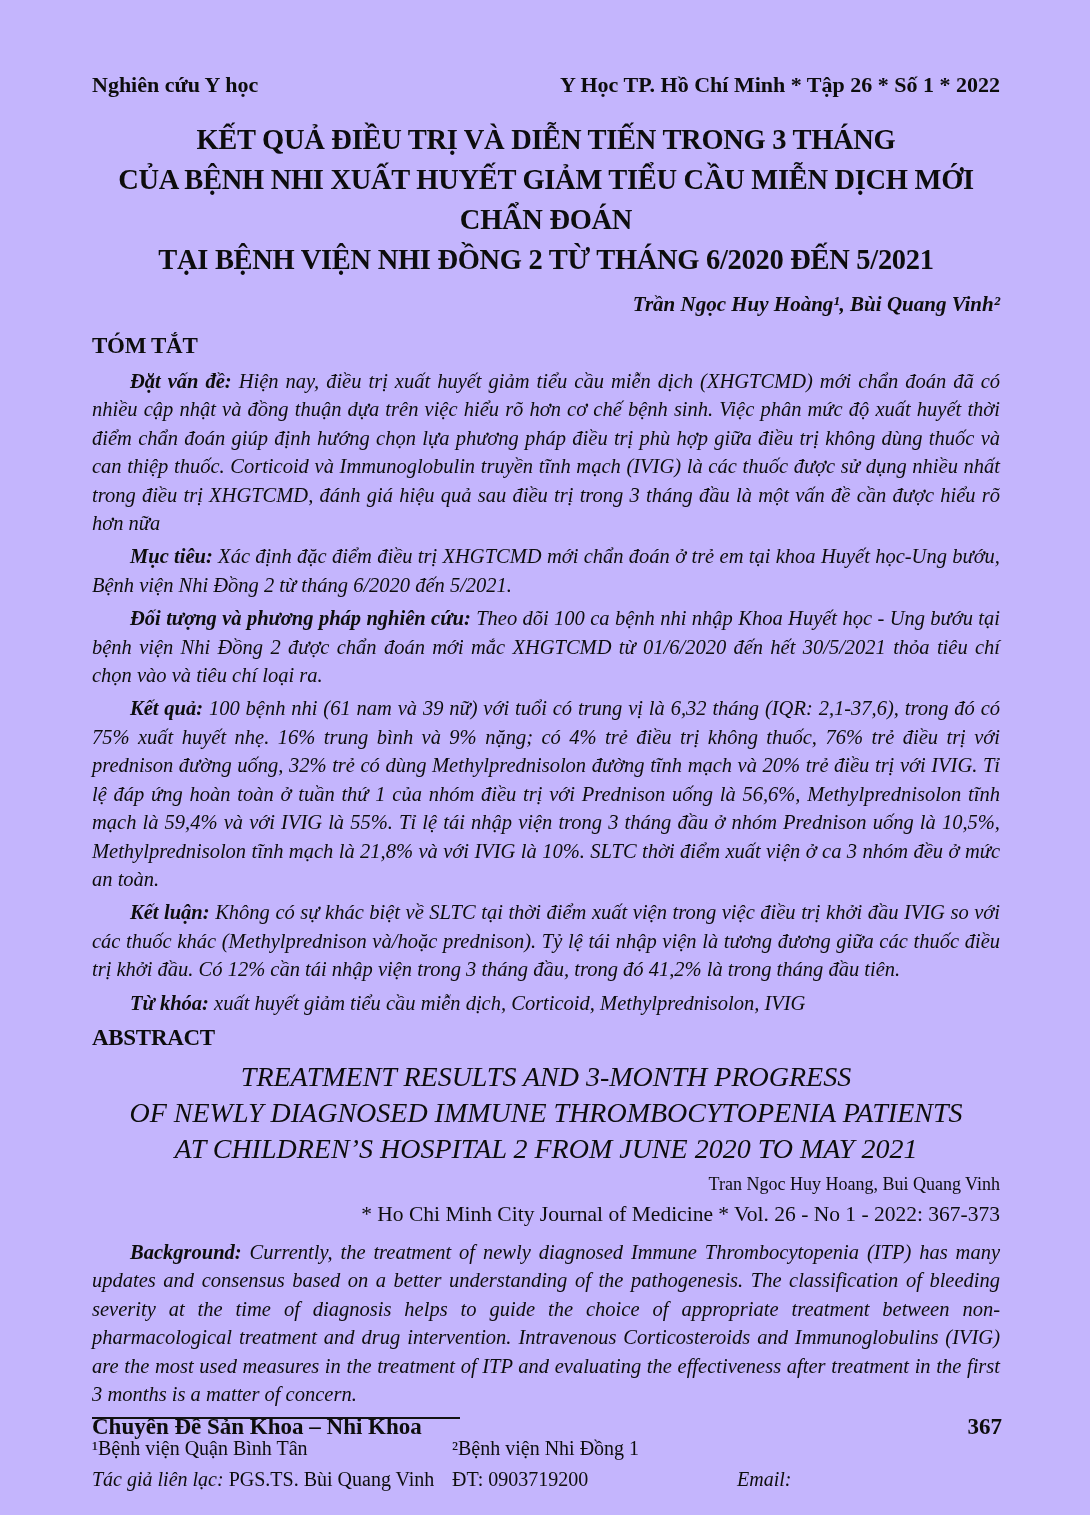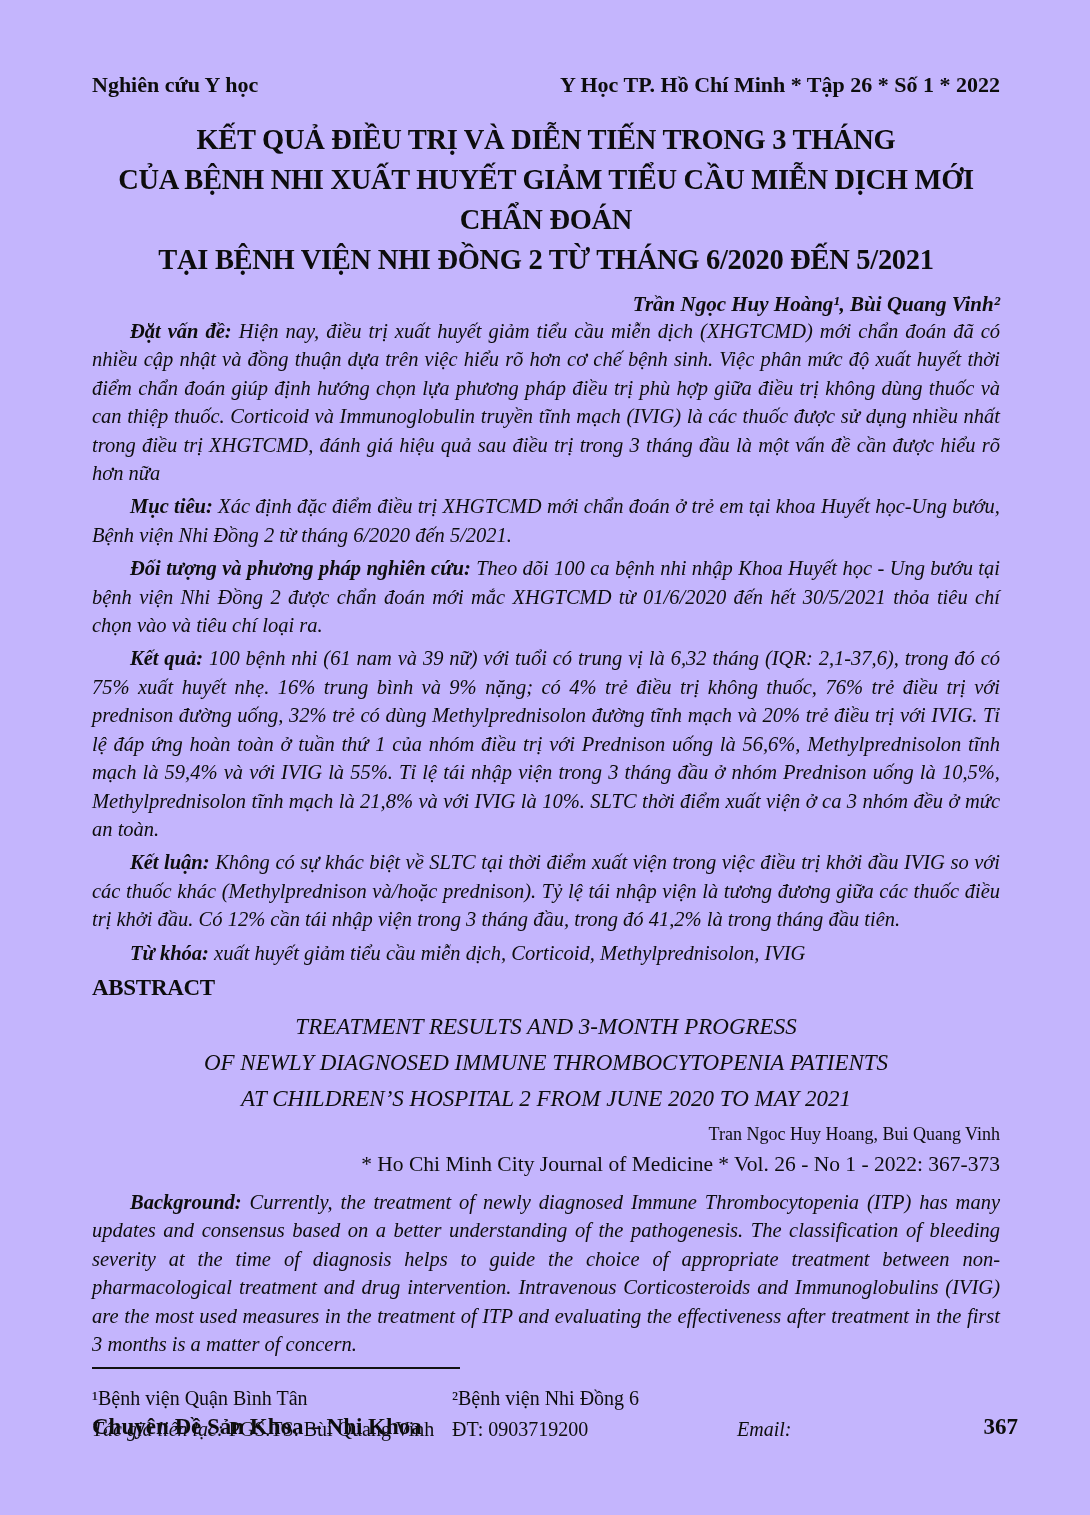--- a/index.html
+++ b/index.html
@@ -53,21 +53,21 @@
     line-height: 28.4px;
     text-align: justify;
     text-indent: 38px;
     margin-bottom: 5px;
   }
   .para .plabel { font-weight: bold; }
   
   .en-title-line {
     text-align: center;
     font-style: italic;
-    font-size: 23px;
+    font-size: 28px;
     line-height: 36px;
   }
   .en-title-block { margin-top: 8px; }
   .authors-en {
     margin-top: 7px;
     text-align: right;
     font-size: 18px;
   }
   .journal-ref {
     margin-top: 7px;
@@ -88,21 +88,21 @@
   }
   .fn-row { display: flex; }
   .fn-col1 { width: 360px; flex: 0 0 auto; }
   .fn-col2 { flex: 1 1 auto; }
   .fn-phone { width: 285px; flex: 0 0 auto; }
   .fn-italic { font-style: italic; }
   
   .page-footer {
     position: absolute;
     left: 92px;
-    right: 72px;
+    right: 88px;
     top: 1414px;
     display: flex;
     justify-content: space-between;
     align-items: baseline;
     font-size: 23px;
     font-weight: bold;
   }
 </style>
 </head>
 <body>
@@ -115,20 +115,21 @@
   </div>
 
   <div class="article-title">
     <div>KẾT QUẢ ĐIỀU TRỊ VÀ DIỄN TIẾN TRONG 3 THÁNG</div>
     <div>CỦA BỆNH NHI XUẤT HUYẾT GIẢM TIỂU CẦU MIỄN DỊCH MỚI CHẨN ĐOÁN</div>
     <div>TẠI BỆNH VIỆN NHI ĐỒNG 2 TỪ THÁNG 6/2020 ĐẾN 5/2021</div>
   </div>
 
   <div class="authors-vi">Trần Ngọc Huy Hoàng¹, Bùi Quang Vinh²</div>
 
+  <div class="section-heading">TÓM TẮT</div>
 
   <p class="para"><span class="plabel">Đặt vấn đề:</span> <span>Hiện nay, điều trị xuất huyết giảm tiểu cầu miễn dịch (XHGTCMD) mới chẩn đoán đã có nhiều cập nhật và đồng thuận dựa trên việc hiểu rõ hơn cơ chế bệnh sinh. Việc phân mức độ xuất huyết thời điểm chẩn đoán giúp định hướng chọn lựa phương pháp điều trị phù hợp giữa điều trị không dùng thuốc và can thiệp thuốc. Corticoid và Immunoglobulin truyền tĩnh mạch (IVIG) là các thuốc được sử dụng nhiều nhất trong điều trị XHGTCMD, đánh giá hiệu quả sau điều trị trong 3 tháng đầu là một vấn đề cần được hiểu rõ hơn nữa</span></p>
 
   <p class="para"><span class="plabel">Mục tiêu:</span> <span>Xác định đặc điểm điều trị XHGTCMD mới chẩn đoán ở trẻ em tại khoa Huyết học-Ung bướu, Bệnh viện Nhi Đồng 2 từ tháng 6/2020 đến 5/2021.</span></p>
 
   <p class="para"><span class="plabel">Đối tượng và phương pháp nghiên cứu:</span> <span>Theo dõi 100 ca bệnh nhi nhập Khoa Huyết học - Ung bướu tại bệnh viện Nhi Đồng 2 được chẩn đoán mới mắc XHGTCMD từ 01/6/2020 đến hết 30/5/2021 thỏa tiêu chí chọn vào và tiêu chí loại ra.</span></p>
 
   <p class="para"><span class="plabel">Kết quả:</span> <span>100 bệnh nhi (61 nam và 39 nữ) với tuổi có trung vị là 6,32 tháng (IQR: 2,1-37,6), trong đó có 75% xuất huyết nhẹ. 16% trung bình và 9% nặng; có 4% trẻ điều trị không thuốc, 76% trẻ điều trị với prednison đường uống, 32% trẻ có dùng Methylprednisolon đường tĩnh mạch và 20% trẻ điều trị với IVIG. Tỉ lệ đáp ứng hoàn toàn ở tuần thứ 1 của nhóm điều trị với Prednison uống là 56,6%, Methylprednisolon tĩnh mạch là 59,4% và với IVIG là 55%. Tỉ lệ tái nhập viện trong 3 tháng đầu ở nhóm Prednison uống là 10,5%, Methylprednisolon tĩnh mạch là 21,8% và với IVIG là 10%. SLTC thời điểm xuất viện ở ca 3 nhóm đều ở mức an toàn.</span></p>
 
   <p class="para"><span class="plabel">Kết luận:</span> <span>Không có sự khác biệt về SLTC tại thời điểm xuất viện trong việc điều trị khởi đầu IVIG so với các thuốc khác (Methylprednison và/hoặc prednison). Tỷ lệ tái nhập viện là tương đương giữa các thuốc điều trị khởi đầu. Có 12% cần tái nhập viện trong 3 tháng đầu, trong đó 41,2% là trong tháng đầu tiên.</span></p>
@@ -147,21 +148,21 @@
 
   <div class="journal-ref">* Ho Chi Minh City Journal of Medicine * Vol. 26 - No 1 - 2022: 367-373</div>
 
   <p class="para en-para"><span class="plabel">Background:</span> <span>Currently, the treatment of newly diagnosed Immune Thrombocytopenia (ITP) has many updates and consensus based on a better understanding of the pathogenesis. The classification of bleeding severity at the time of diagnosis helps to guide the choice of appropriate treatment between non-pharmacological treatment and drug intervention. Intravenous Corticosteroids and Immunoglobulins (IVIG) are the most used measures in the treatment of ITP and evaluating the effectiveness after treatment in the first 3 months is a matter of concern.</span></p>
 
   <div class="footnote-rule"></div>
 
   <div class="footnotes">
     <div class="fn-row">
       <span class="fn-col1">¹Bệnh viện Quận Bình Tân</span>
-      <span class="fn-col2">²Bệnh viện Nhi Đồng 6</span>
+      <span class="fn-col2">²Bệnh viện Nhi Đồng 1</span>
     </div>
     <div class="fn-row">
       <span class="fn-col1"><span class="fn-italic">Tác giả liên lạc:</span><span> PGS.TS. Bùi Quang Vinh</span></span>
       <span class="fn-phone"><span>ĐT:</span><span> 0903719200</span></span>
       <span class="fn-col2"><span class="fn-italic">Email:</span></span>
     </div>
   </div>
 
   <div class="page-footer">
     <span>Chuyên Đề Sản Khoa – Nhi Khoa</span>

